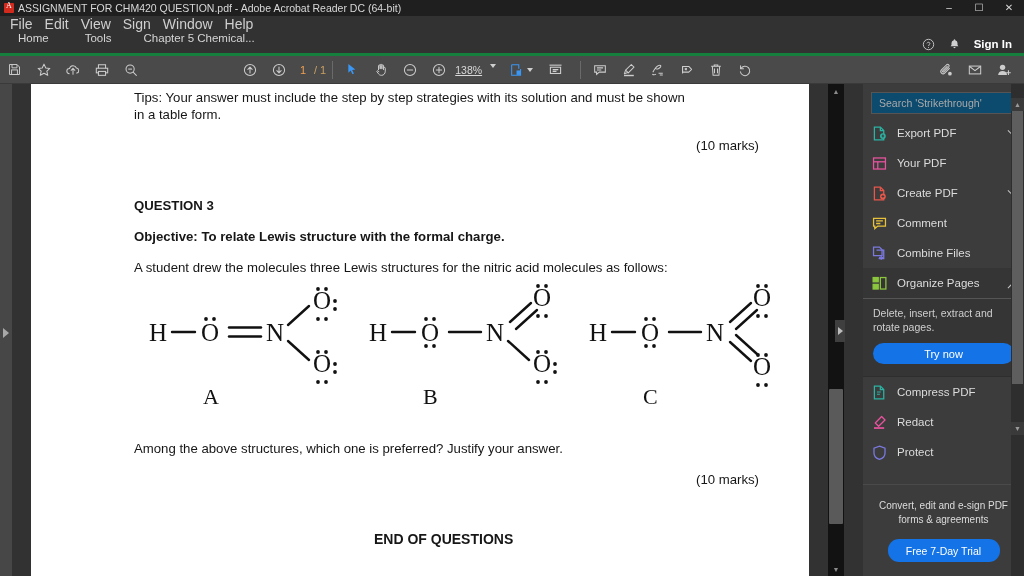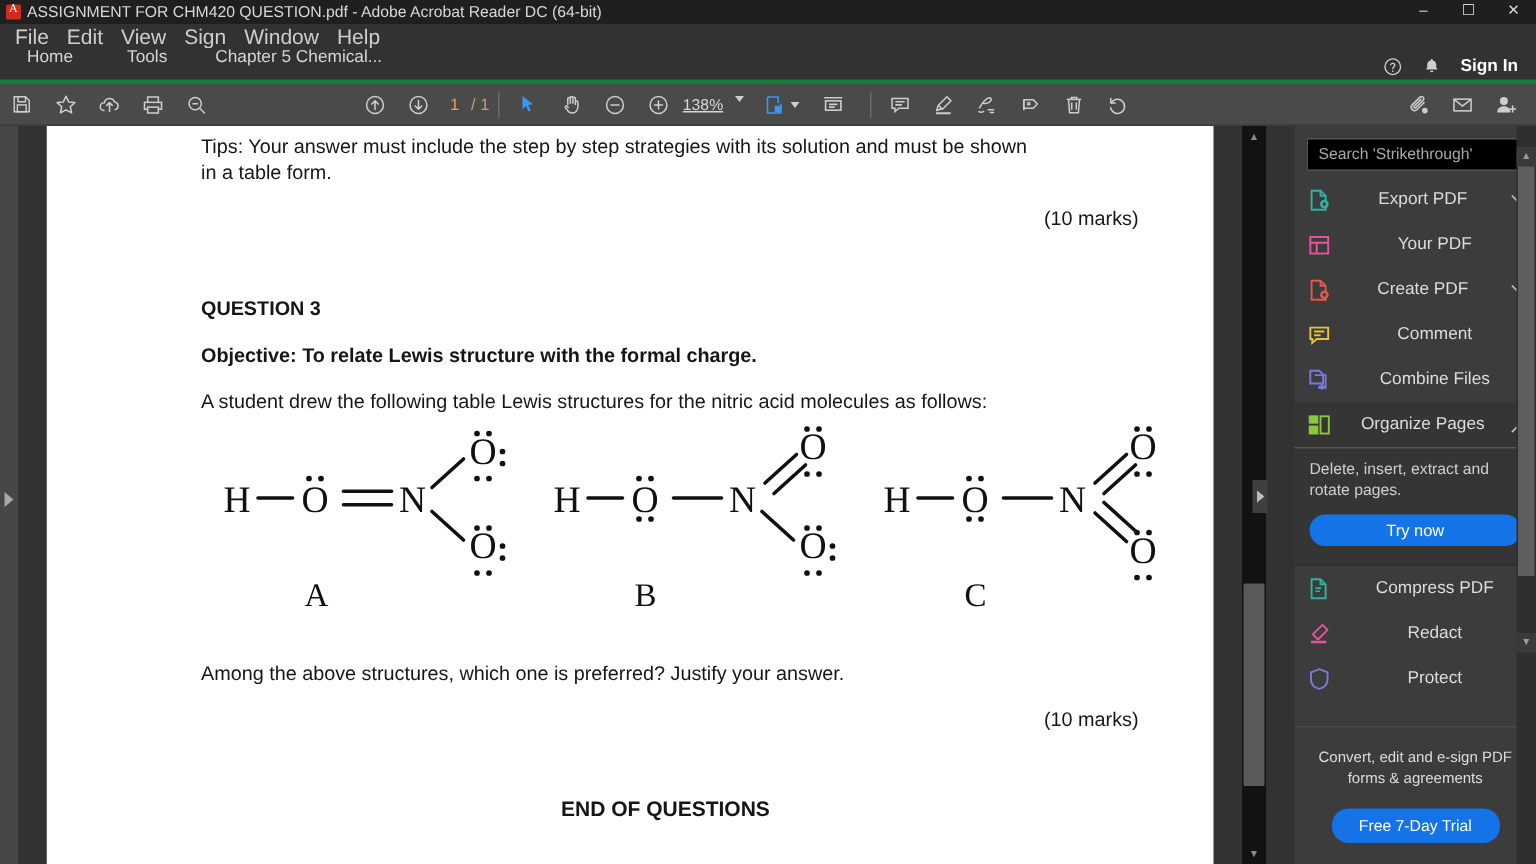--- a/index.html
+++ b/index.html
@@ -156,28 +156,28 @@
     border-bottom: 4px solid transparent; border-left: 5px solid #bdbdbd;
   }
 
   
   .right-panel {
     width: 161px; background: #3c3c3c; position: relative; flex: 0 0 auto;
     display: flex; flex-direction: column;
   }
   .search-wrap { padding: 8px 8px 4px 8px; }
   .search-box {
-    height: 22px; background: #000000; border: 1px solid #555;
+    height: 22px; background: #0c4a6e; border: 1px solid #555;
     display: flex; align-items: center; padding: 0 7px;
     font-size: 10.5px; color: #a9a9a9;
   }
   .tool-list { flex: 0 0 auto; }
   .tool-row {
     display: flex; align-items: center; height: 30px; padding: 0 8px; gap: 9px;
-    color: #dcdcdc; font-size: 11.5px; position: relative; text-align: center;
+    color: #dcdcdc; font-size: 11.5px; position: relative;
   }
   .tool-row .ti { width: 17px; height: 17px; flex: 0 0 auto; }
   .tool-row .lbl { flex: 1 1 auto; white-space: nowrap; }
   .chev {
     width: 7px; height: 7px; border-right: 1.6px solid #c8c8c8;
     border-bottom: 1.6px solid #c8c8c8; transform: rotate(45deg) translate(-2px,-2px);
     flex: 0 0 auto;
   }
   .chev.up { transform: rotate(-135deg) translate(-3px,-3px); }
   .expanded { background: #353535; }
@@ -434,21 +434,21 @@
     <div class="doc-viewport">
       <div class="page">
         <div class="page-inner">
 
           <div class="ptxt" style="left:103px; top:5px;">Tips: Your answer must include the step by step strategies with its solution and must be shown</div>
           <div class="ptxt" style="left:103px; top:22px;">in a table form.</div>
           <div class="ptxt" style="left:665px; top:53px;">(10 marks)</div>
 
           <div class="ptxt b" style="left:103px; top:113px;">QUESTION 3</div>
           <div class="ptxt b" style="left:103px; top:144px;">Objective: To relate Lewis structure with the formal charge.</div>
-          <div class="ptxt" style="left:103px; top:175px;">A student drew the following table Lewis structures for the nitric acid molecules as follows:</div>
+          <div class="ptxt" style="left:103px; top:175px;">A student drew the molecules three Lewis structures for the nitric acid molecules as follows:</div>
 
           <svg class="lewis" style="left:110px; top:200px;" width="210" height="125" viewBox="0 0 210 125">
             <g stroke="#111" stroke-width="2.4" stroke-linecap="round">
               <line x1="31" y1="48" x2="54" y2="48"></line>
               <line x1="88" y1="43.5" x2="120" y2="43.5"></line>
               <line x1="88" y1="52.5" x2="120" y2="52.5"></line>
               <line x1="147" y1="41" x2="168" y2="22"></line>
               <line x1="147" y1="57" x2="168" y2="76"></line>
             </g>
             <g font-size="25" fill="#111" font-family="Liberation Serif, serif">

